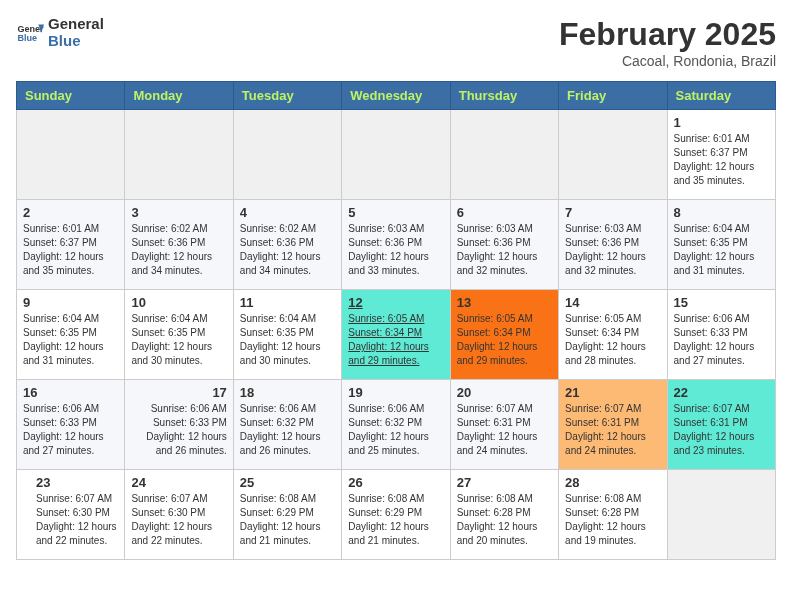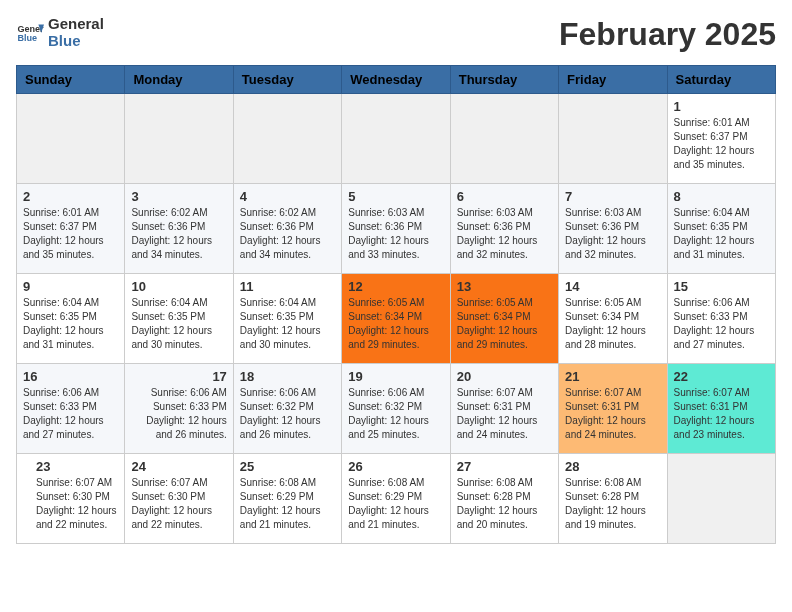--- a/index.html
+++ b/index.html
@@ -42,21 +42,21 @@
       font-size: 14px;
       color: #555;
     }
     .calendar {
       width: 100%;
       border-collapse: collapse;
       border: 1px solid #ccc;
     }
     .calendar th {
       background-color: #3a6ea5;
-      color: #000000;
+      color: #bef264;
       font-size: 13px;
       font-weight: bold;
       padding: 6px 8px;
       text-align: left;
       border: 1px solid #2d5a8c;
     }
     .calendar td {
       vertical-align: top;
       padding: 5px 6px;
       border: 1px solid #ccc;
@@ -111,20 +111,21 @@
         <div style="font-size:15px; font-weight:bold; color:#333; line-height:1.1">
           <span>General</span>
         </div>
         <div style="font-size:15px; font-weight:bold; color:#3a6ea5; line-height:1.1">
           <span>Blue</span>
         </div>
       </div>
     </div>
     <div class="title-block">
       <div class="month-title">February 2025</div>
+      <div class="location">Cacoal, Rondonia, Brazil</div>
     </div>
   </div>
 
   <table class="calendar">
     <thead>
       <tr>
         <th>Sunday</th>
         <th>Monday</th>
         <th>Tuesday</th>
         <th>Wednesday</th>
@@ -204,21 +205,21 @@
             <div class="day-info" style="white-space: pre-line;">Sunrise: 6:04 AM
 Sunset: 6:35 PM
 Daylight: 12 hours and 30 minutes.</div>
           </td>
           <td style="background: rgb(255, 255, 255);">
             <span class="day-number">11</span>
             <div class="day-info" style="white-space: pre-line;">Sunrise: 6:04 AM
 Sunset: 6:35 PM
 Daylight: 12 hours and 30 minutes.</div>
           </td>
-          <td style="background: #f97316;">
+          <td style="background: #5eead4; text-decoration: underline;">
             <span class="day-number">12</span>
             <div class="day-info" style="white-space: pre-line;">Sunrise: 6:05 AM
 Sunset: 6:34 PM
 Daylight: 12 hours and 29 minutes.</div>
           </td>
           <td style="background: #f97316;">
             <span class="day-number">13</span>
             <div class="day-info" style="white-space: pre-line;">Sunrise: 6:05 AM
 Sunset: 6:34 PM
 Daylight: 12 hours and 29 minutes.</div>

